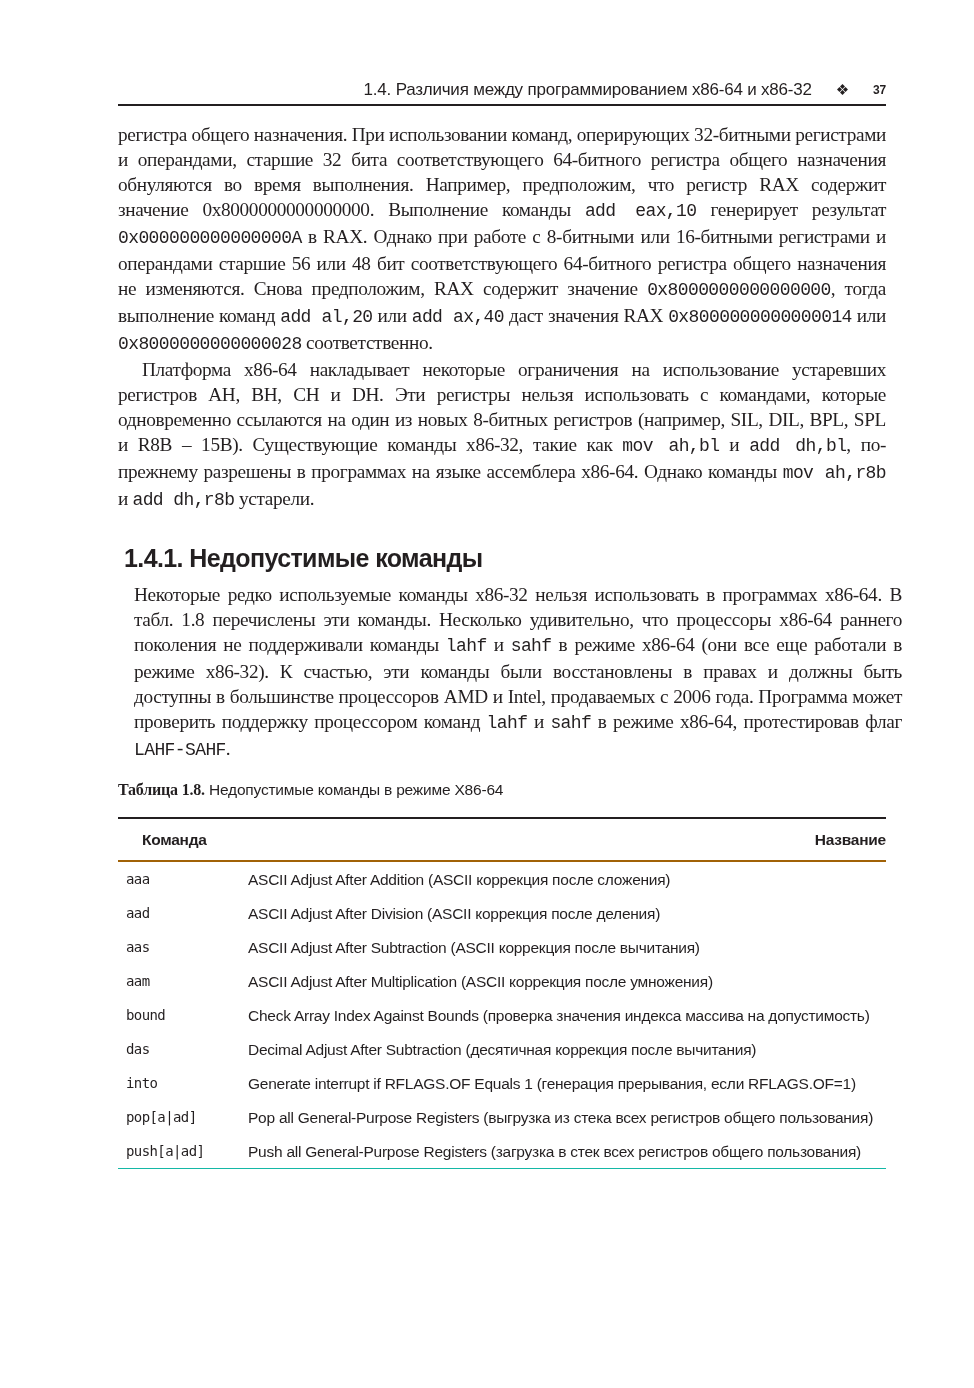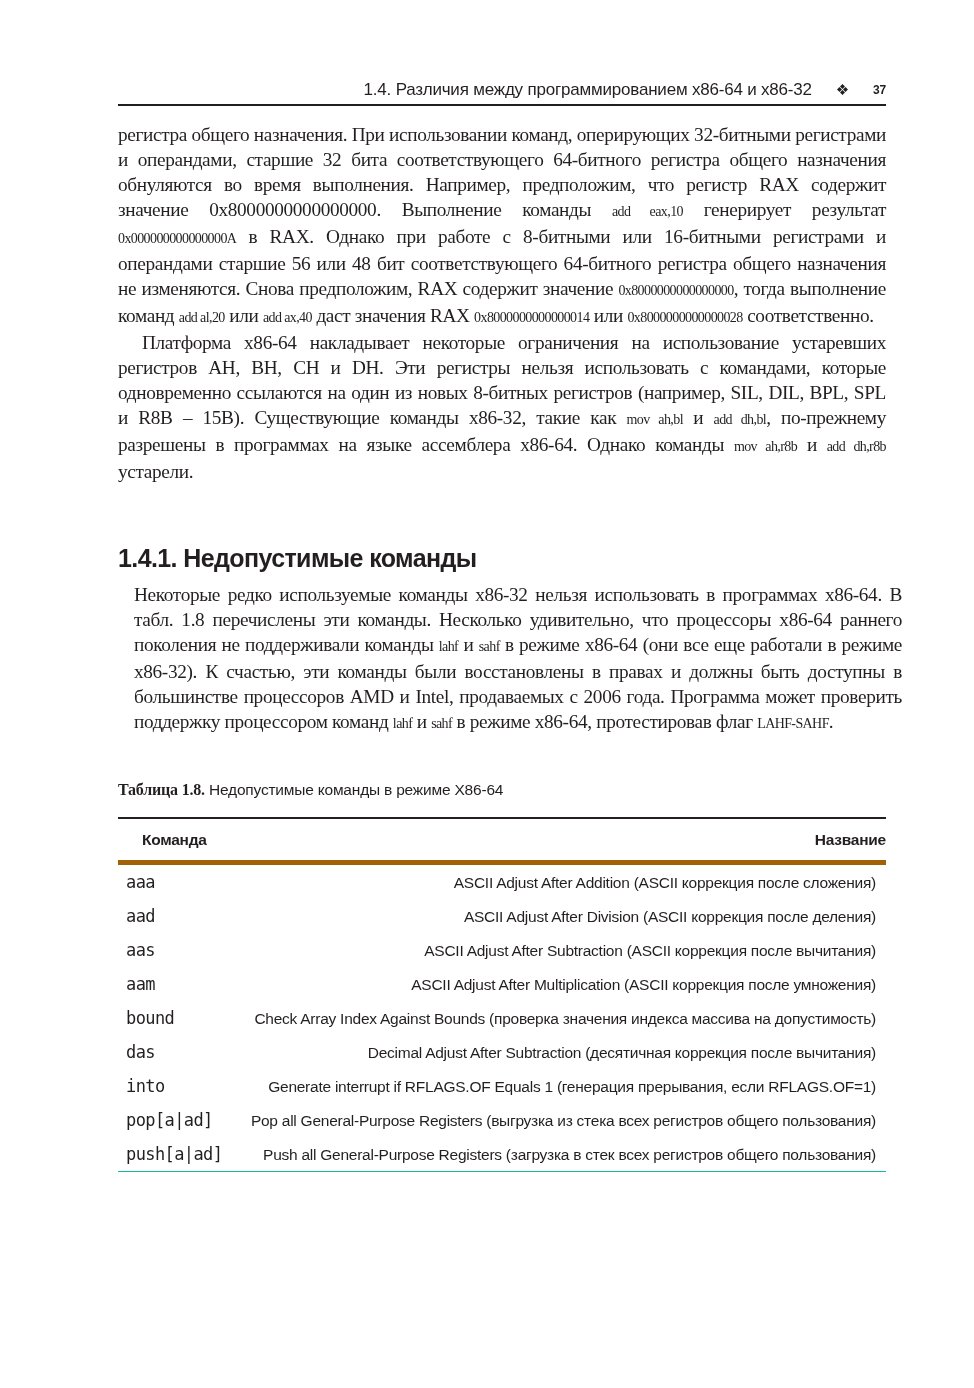--- a/index.html
+++ b/index.html
@@ -14,43 +14,43 @@
   }
   .running-head .ornament { font-size: 15px; }
   .running-head .pageno { font-weight: bold; font-size: 12px; }
   .body-text {
     position: absolute; left: 0; width: 768px;
     font-family: "Liberation Serif", serif; font-size: 19.3px; line-height: 25px;
     text-align: justify; letter-spacing: -0.35px;
   }
   .body-text p { margin: 0; }
   .indent { text-indent: 24px; }
-  code { font-family: Liberation Serif, serif; font-size: 14px; letter-spacing: -0.6px; }
+  code { font-family: Liberation Mono, monospace; font-size: 18px; letter-spacing: -0.6px; }
   .heading {
-    position: absolute; left: 0; top: 544px;
+    position: absolute; left: 6px; top: 544px;
     font-family: "Liberation Sans", sans-serif; font-weight: bold; font-size: 25px;
     letter-spacing: -0.6px; margin: 0;
   }
   .caption {
     position: absolute; left: 0; top: 781px;
     font-family: "Liberation Sans", sans-serif; font-size: 15.5px; letter-spacing: -0.2px;
   }
   .caption .cap-label { font-family: "Liberation Serif", serif; font-weight: bold; font-size: 16px; }
   table.cmds {
     position: absolute; left: 0; top: 817px; width: 768px; border-collapse: collapse;
     font-family: "Liberation Sans", sans-serif; font-size: 15.5px; letter-spacing: -0.25px;
   }
-  table.cmds thead tr { border-top: 2px solid #231f20; border-bottom: 5px solid #a16207; }
+  table.cmds thead tr { border-top: 2px solid #231f20; border-bottom: 2px solid #a16207; }
   table.cmds th { font-weight: bold; height: 41px; padding: 0; text-align: left; }
   table.cmds th.h-cmd { padding-left: 24px; width: 106px; }
   table.cmds th.h-name { text-align: right; }
   table.cmds tbody tr:last-child { border-bottom: 1px solid #14b8a6; }
   table.cmds td { vertical-align: top; padding: 0; line-height: 21px; }
-  table.cmds td.c-cmd { padding-left: 8px; font-family: "DejaVu Sans Mono", monospace; font-size: 17px; letter-spacing: -0.6px; }
-  table.cmds td.c-name { padding-right: 10px; text-align: right; }
+  table.cmds td.c-cmd { padding-left: 8px; font-family: "DejaVu Sans Mono", monospace; font-size: 14px; letter-spacing: -0.6px; }
+  table.cmds td.c-name { padding-right: 10px; }
   table.cmds tbody tr:first-child td { padding-top: 7px; }
   table.cmds tbody td { padding-bottom: 13px; }
   table.cmds tbody tr:last-child td { padding-bottom: 6px; }
 </style>
 </head>
 <body>
 
 <div class="page">
 
   <div class="running-head">

